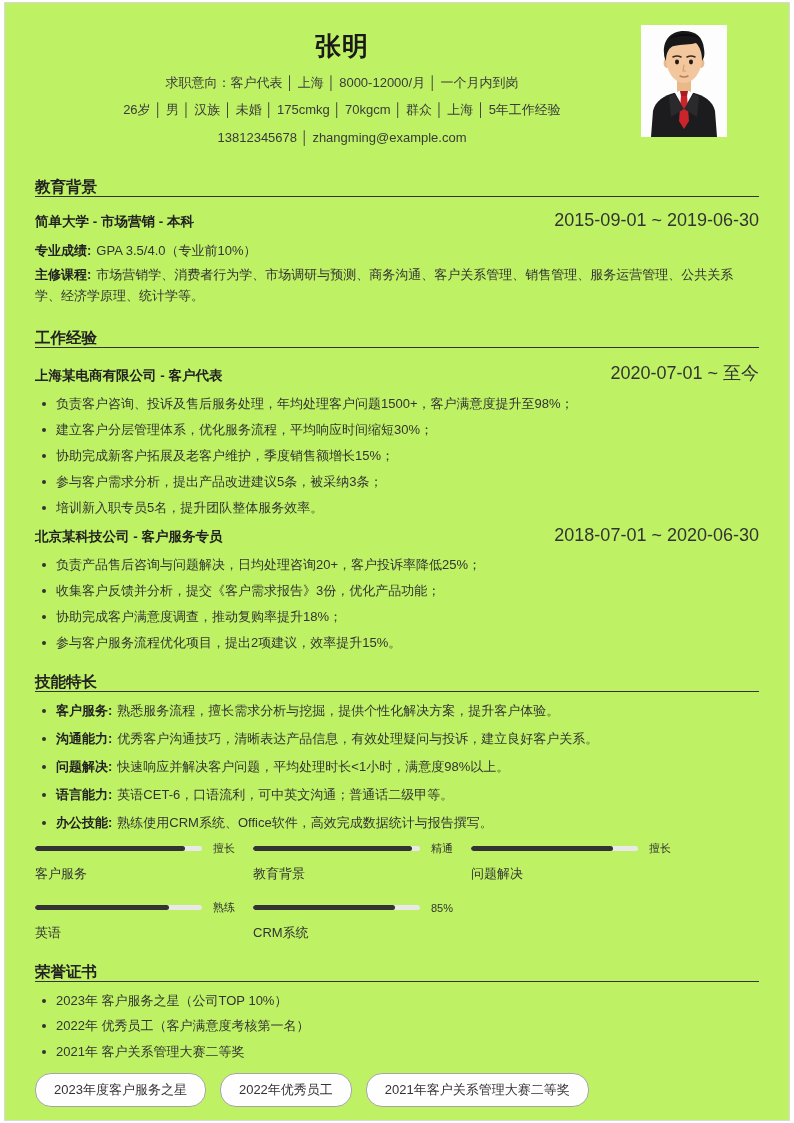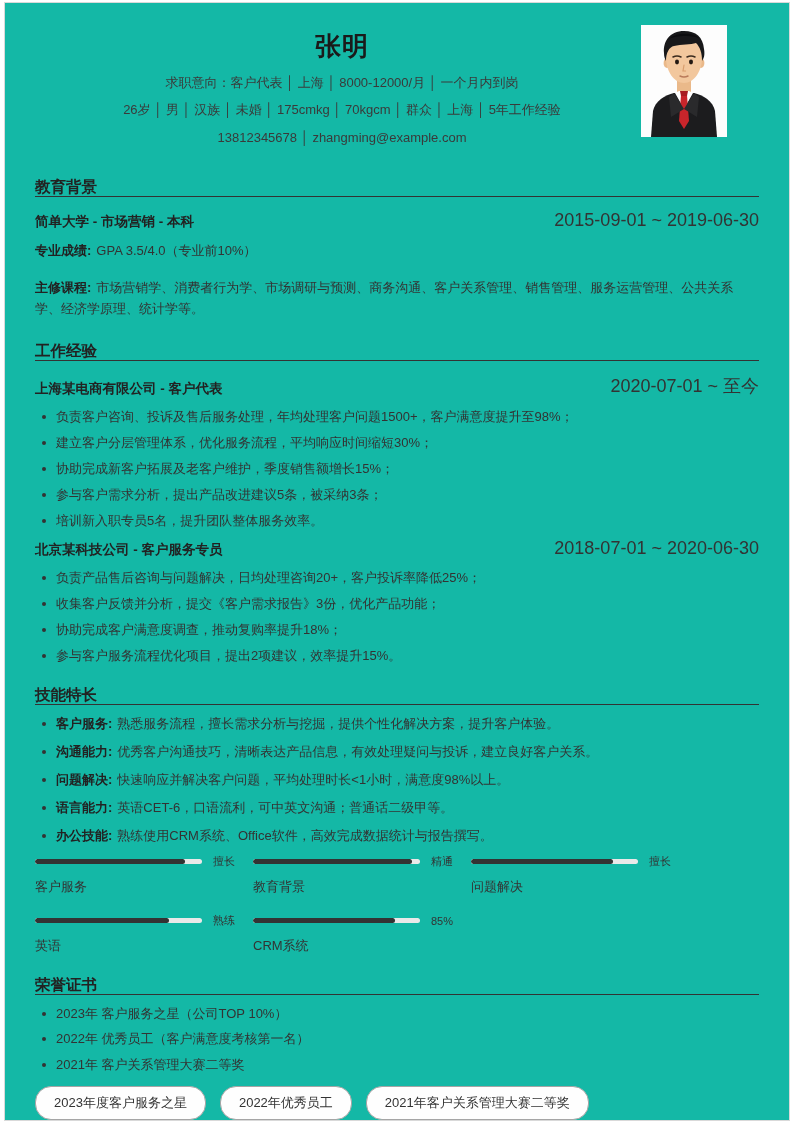--- a/index.html
+++ b/index.html
@@ -8,21 +8,21 @@
     width: 794px; height: 1123px;
     font-family: "Liberation Sans", "DejaVu Sans", sans-serif;
     color: #333;
     overflow: hidden;
   }
   .page {
     position: relative;
     margin: 2px 4px;
     width: 786px;
     height: 1119px;
-    background: #14b8a6;
+    background: #bef264;
     border: 1px solid #d9d9d9;
     padding: 0 30px;
     overflow: hidden;
   }
 
   
   .resume-header { position: relative; height: 150px; }
   .head-text {
     padding-top: 26px;
     width: calc(100% - 110px);
@@ -177,21 +177,21 @@
     </div>
   </header>
 
   <section>
     <h2 class="section-title mt-edu">教育背景</h2>
     <div class="item-head">
       <span class="item-title">简单大学 - 市场营销 - 本科</span>
       <span class="item-date">2015-09-01 ~ 2019-06-30</span>
     </div>
     <p class="para"><span class="lbl">专业成绩:</span><span>GPA 3.5/4.0（专业前10%）</span></p>
-    <p class="para" style="margin-top:16px"><span class="lbl">主修课程:</span><span>市场营销学、消费者行为学、市场调研与预测、商务沟通、客户关系管理、销售管理、服务运营管理、公共关系学、经济学原理、统计学等。</span></p>
+    <p class="para" style="margin-top:3px"><span class="lbl">主修课程:</span><span>市场营销学、消费者行为学、市场调研与预测、商务沟通、客户关系管理、销售管理、服务运营管理、公共关系学、经济学原理、统计学等。</span></p>
   </section>
 
   <section>
     <h2 class="section-title mt-work">工作经验</h2>
 
     <div>
       <div class="item-head">
         <span class="item-title">上海某电商有限公司 - 客户代表</span>
         <span class="item-date">2020-07-01 ~ 至今</span>
       </div>

